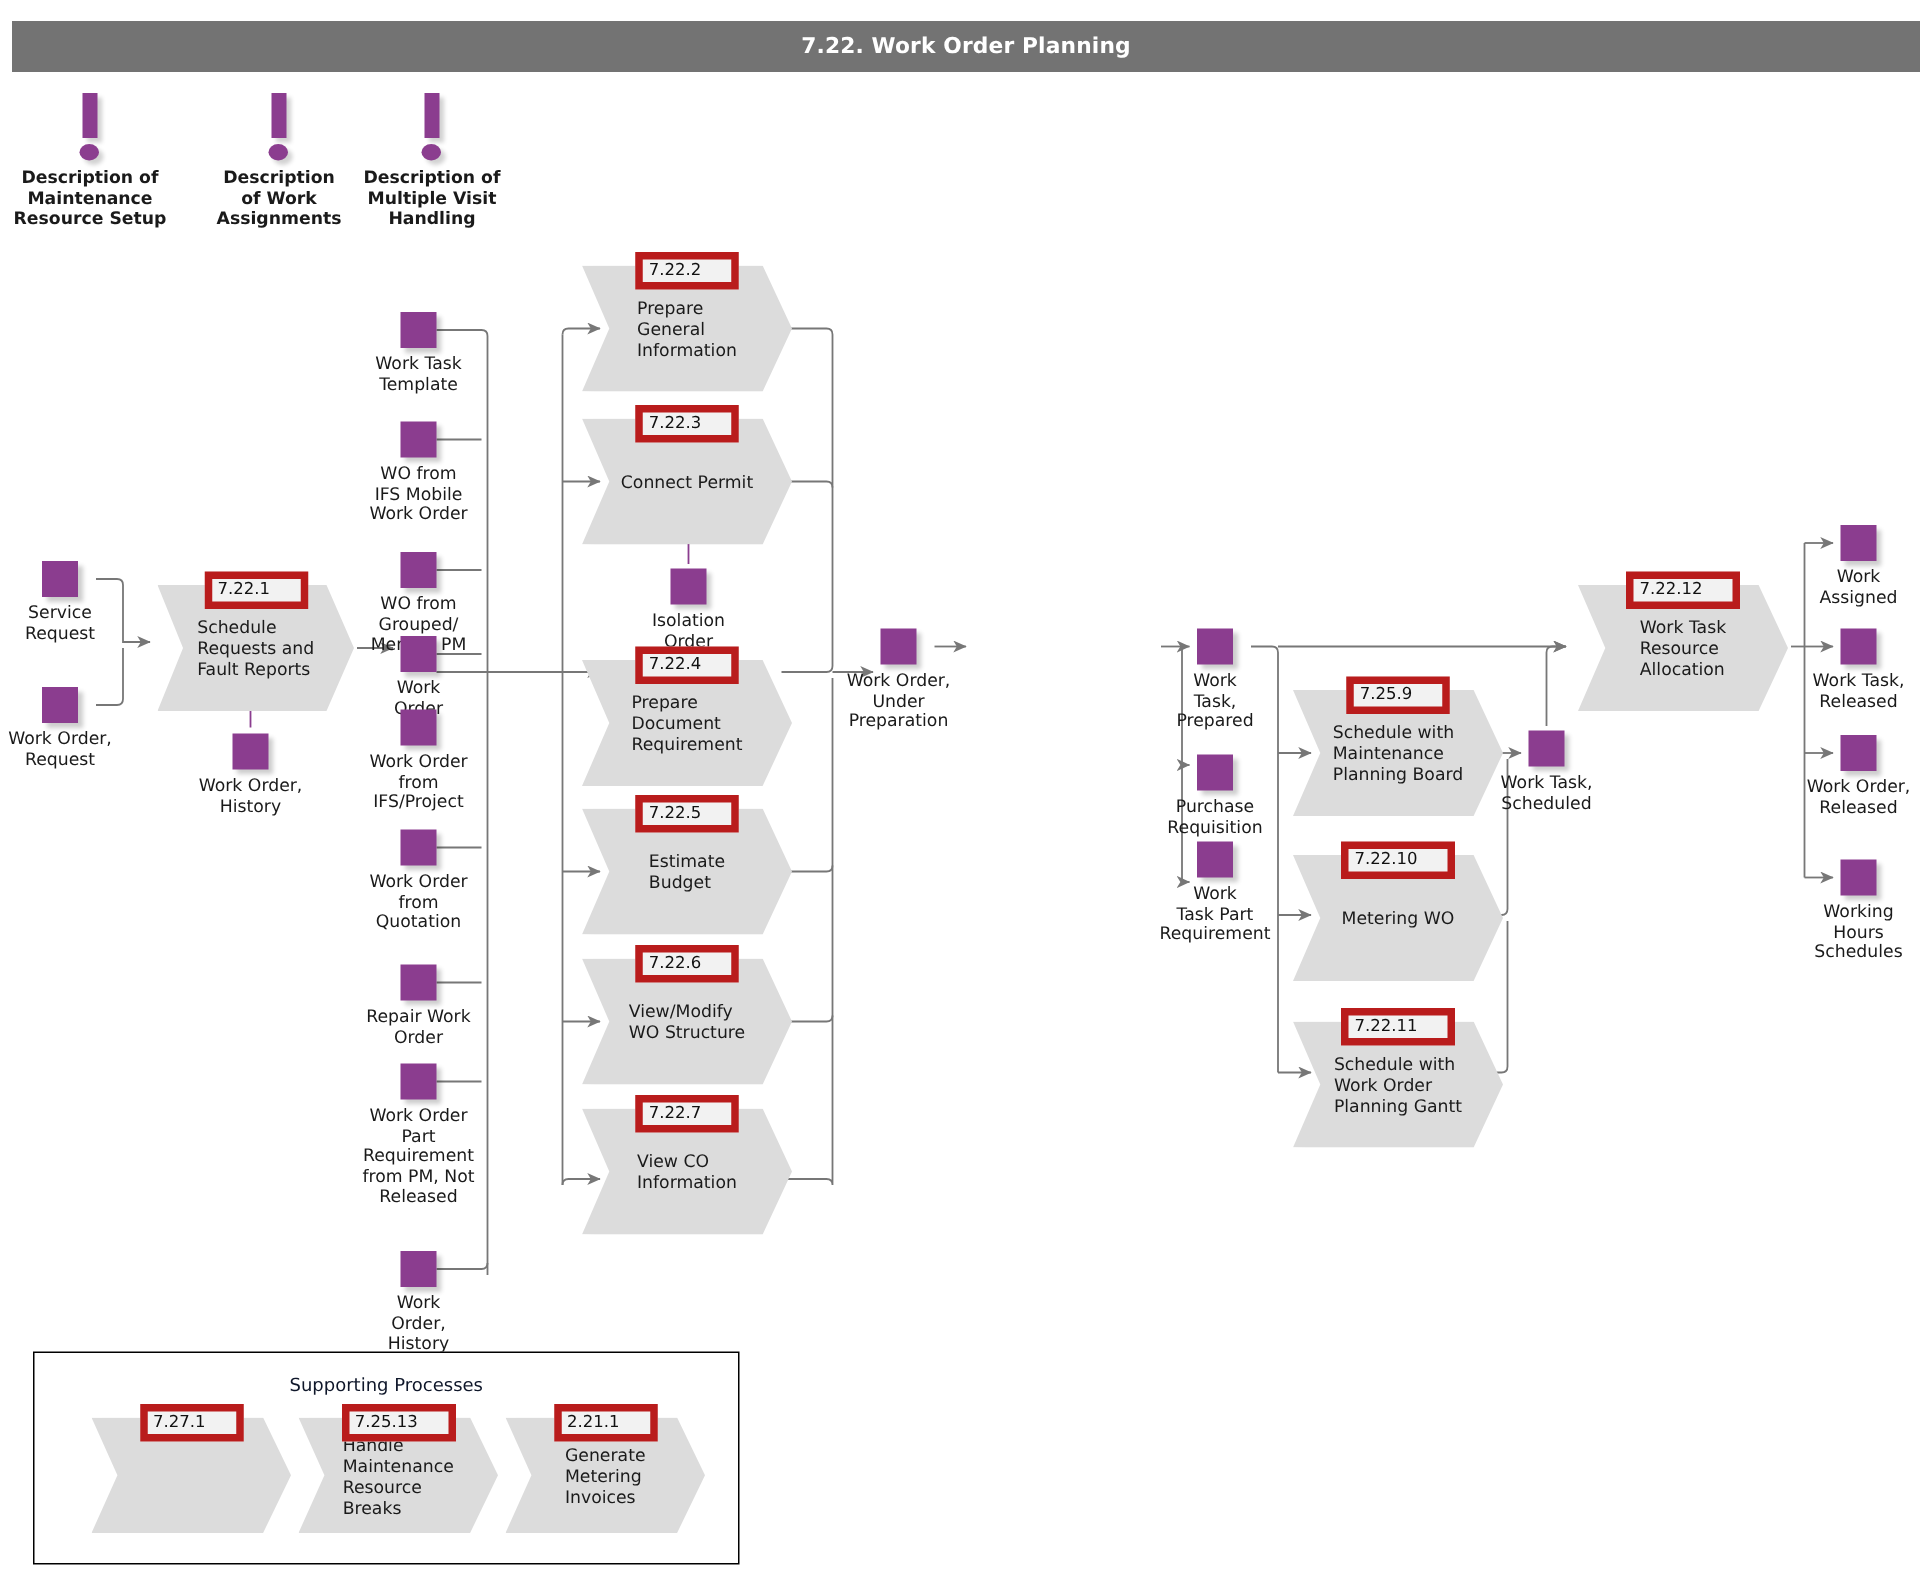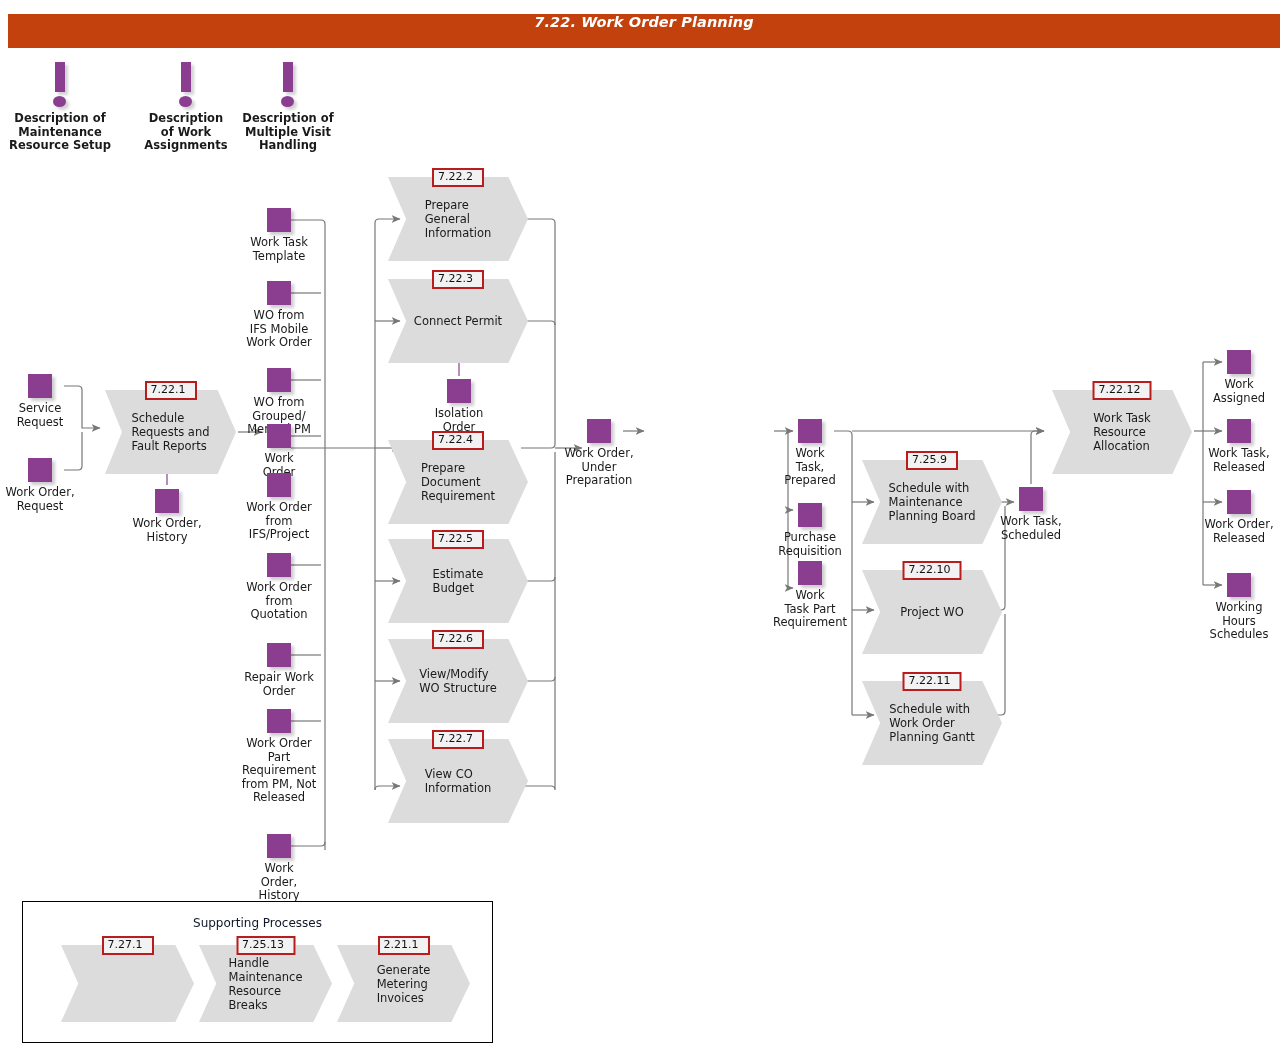--- a/index.html
+++ b/index.html
@@ -9,22 +9,22 @@
     font-family:"DejaVu Sans","Liberation Sans",sans-serif;
     position:relative;
     overflow:hidden;
     -webkit-font-smoothing:antialiased;
   }
   #canvas{position:absolute;left:0;top:0;width:1288px;height:1050px;}
 
   
   .titlebar{
     position:absolute;left:8px;top:14px;width:1272px;height:34px;
-    background:#c2410c;
-    display:flex;justify-content:center;font-style:italic;
+    background:#737373;
+    display:flex;align-items:center;justify-content:center;
   }
   .titlebar .t{
     color:#ffffff;font-size:14.5px;font-weight:bold;letter-spacing:.1px;
     font-family:"DejaVu Sans","Liberation Sans",sans-serif;
   }
 
   
   svg.wires{position:absolute;left:0;top:0;width:1288px;height:1050px;pointer-events:none;}
 
   
@@ -62,22 +62,22 @@
   .proc{position:absolute;}
   .proc .shape{
     position:absolute;left:0;top:0;width:100%;height:100%;
     background:#dcdcdc;
     clip-path:polygon(0 0, 86% 0, 100% 50%, 86% 100%, 0 100%, 13% 50%);
     filter:drop-shadow(4px 4px 3px rgba(0,0,0,.20));
   }
   .proc .lbl{
     position:absolute;left:50%;transform:translateX(-50%);
     top:-9px;
-    background:#f2f2f2;border:2px solid #b91c1c;
-    padding:0px 9px 1px 4px;
+    background:#f2f2f2;border:5px solid #b91c1c;
+    padding:0px 20px 1px 4px;
     font-size:11px;line-height:14px;color:#111;
     white-space:nowrap;z-index:5;
   }
   .proc .txt{
     position:absolute;left:13%;top:0;width:74%;height:100%;
     display:flex;align-items:center;justify-content:center;
     font-size:11.5px;line-height:14px;color:#1a1a1a;
     white-space:pre;z-index:4;
   }
 
@@ -387,21 +387,21 @@
   <div class="proc" style="left:862px;top:460px;width:140px;height:84px;">
     <div class="shape"></div>
     <div class="lbl">7.25.9</div>
     <div class="txt">Schedule with
 Maintenance
 Planning Board</div>
   </div>
   <div class="proc" style="left:862px;top:570px;width:140px;height:84px;">
     <div class="shape"></div>
     <div class="lbl">7.22.10</div>
-    <div class="txt">Project WO</div>
+    <div class="txt">Metering WO</div>
   </div>
   <div class="proc" style="left:862px;top:681px;width:140px;height:84px;">
     <div class="shape"></div>
     <div class="lbl">7.22.11</div>
     <div class="txt">Schedule with
 Work Order
 Planning Gantt</div>
   </div>
 
   <div class="proc" style="left:1052px;top:390px;width:140px;height:84px;">

